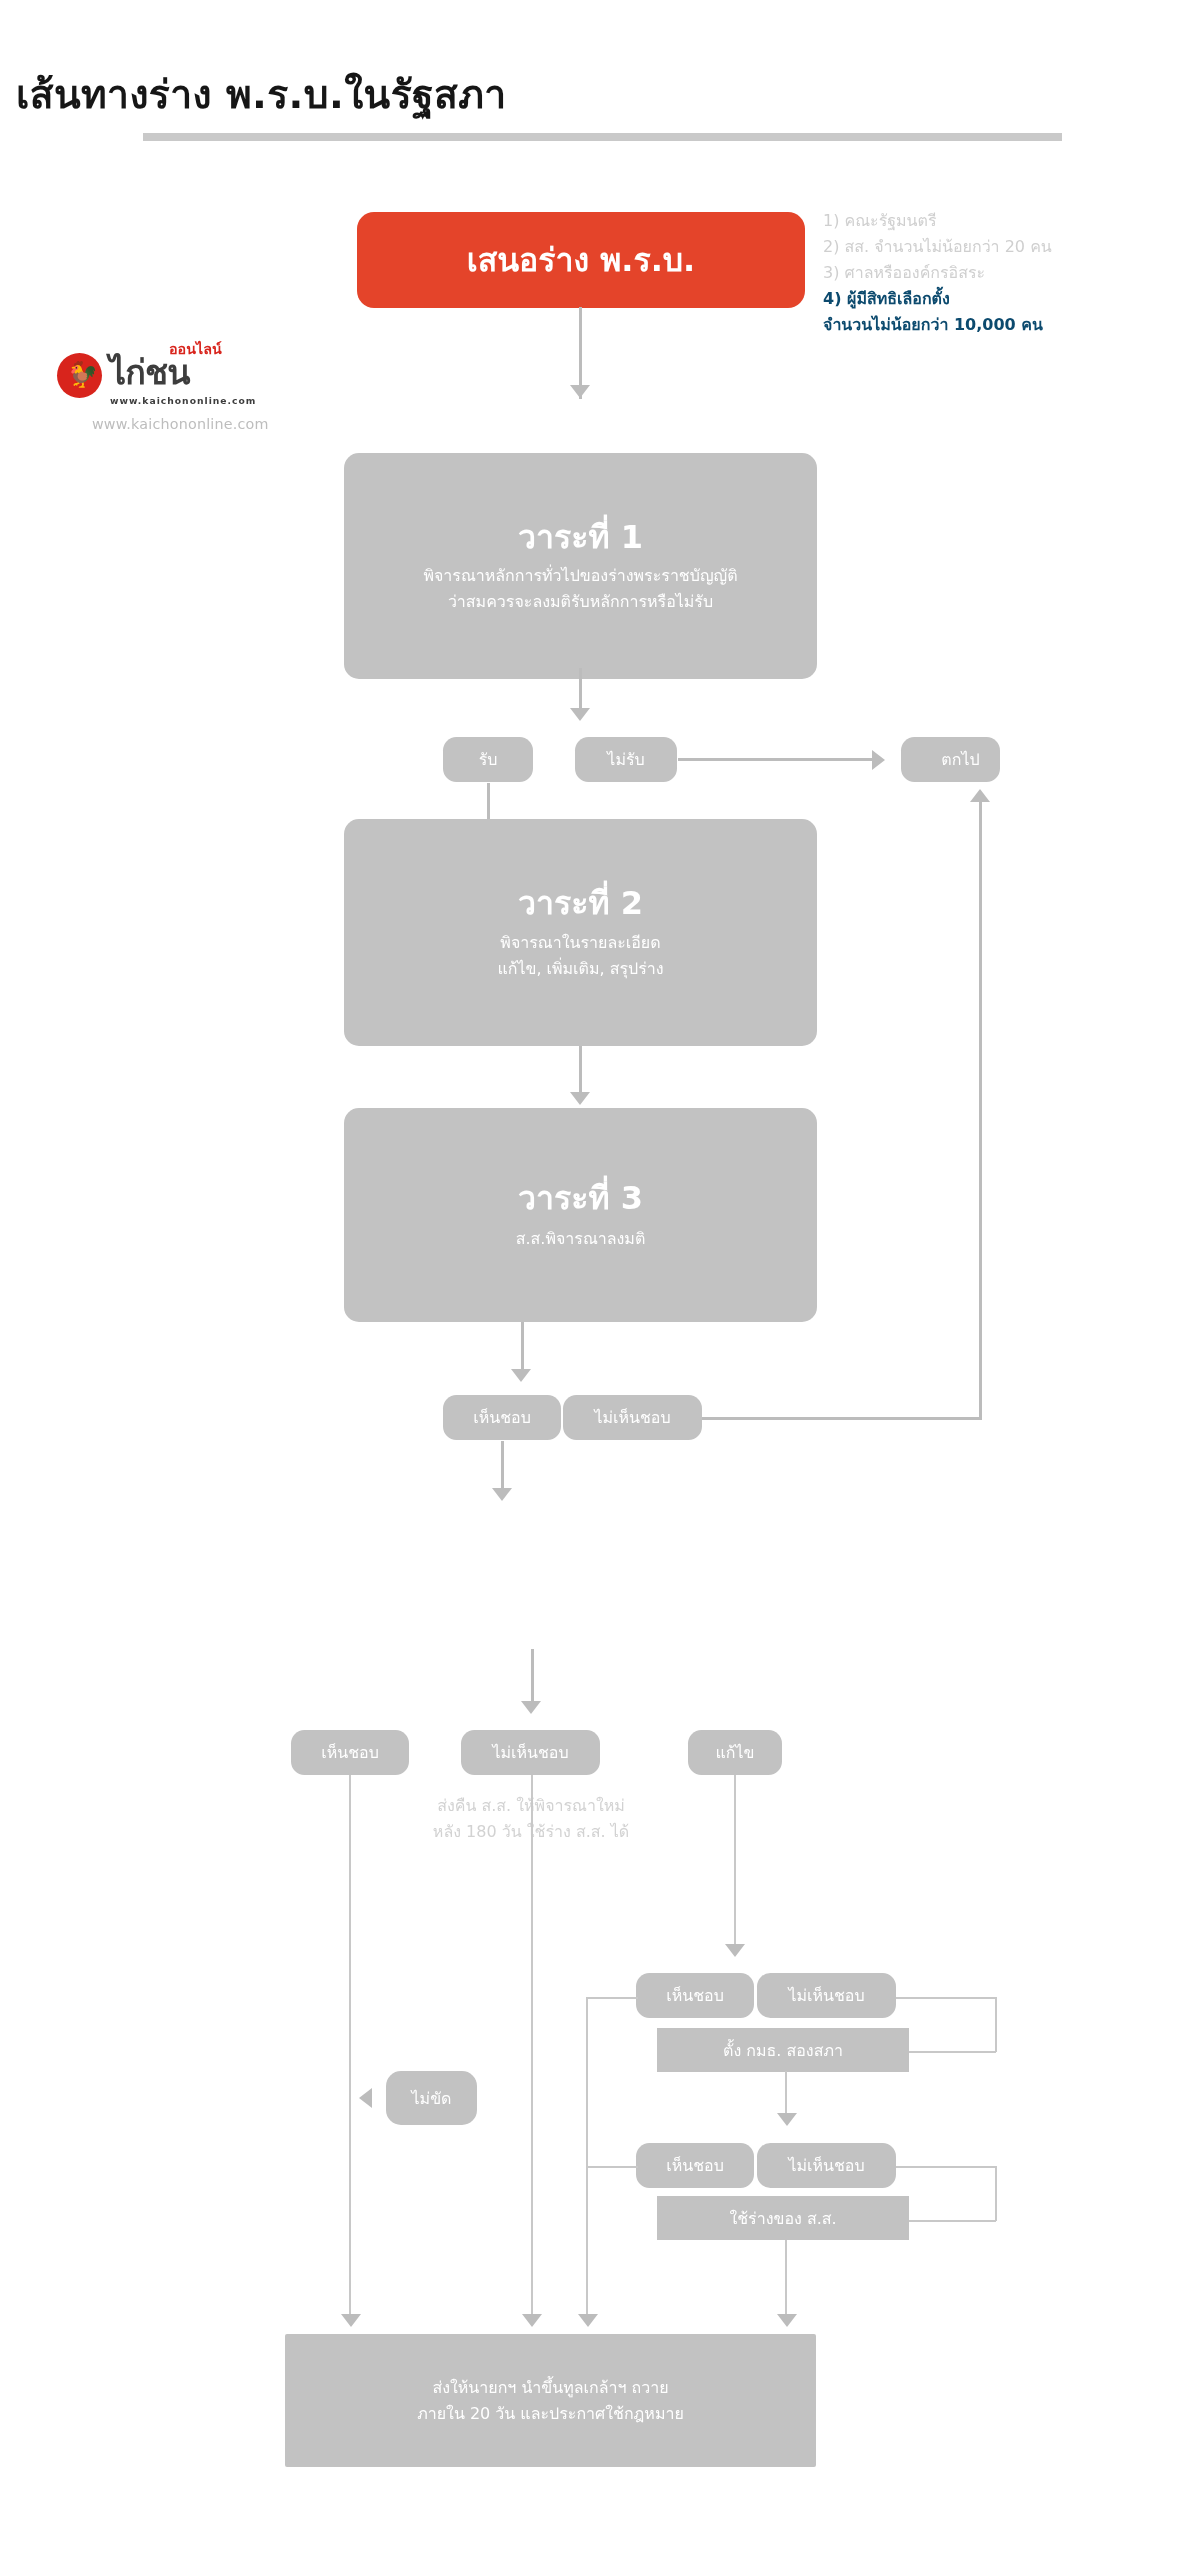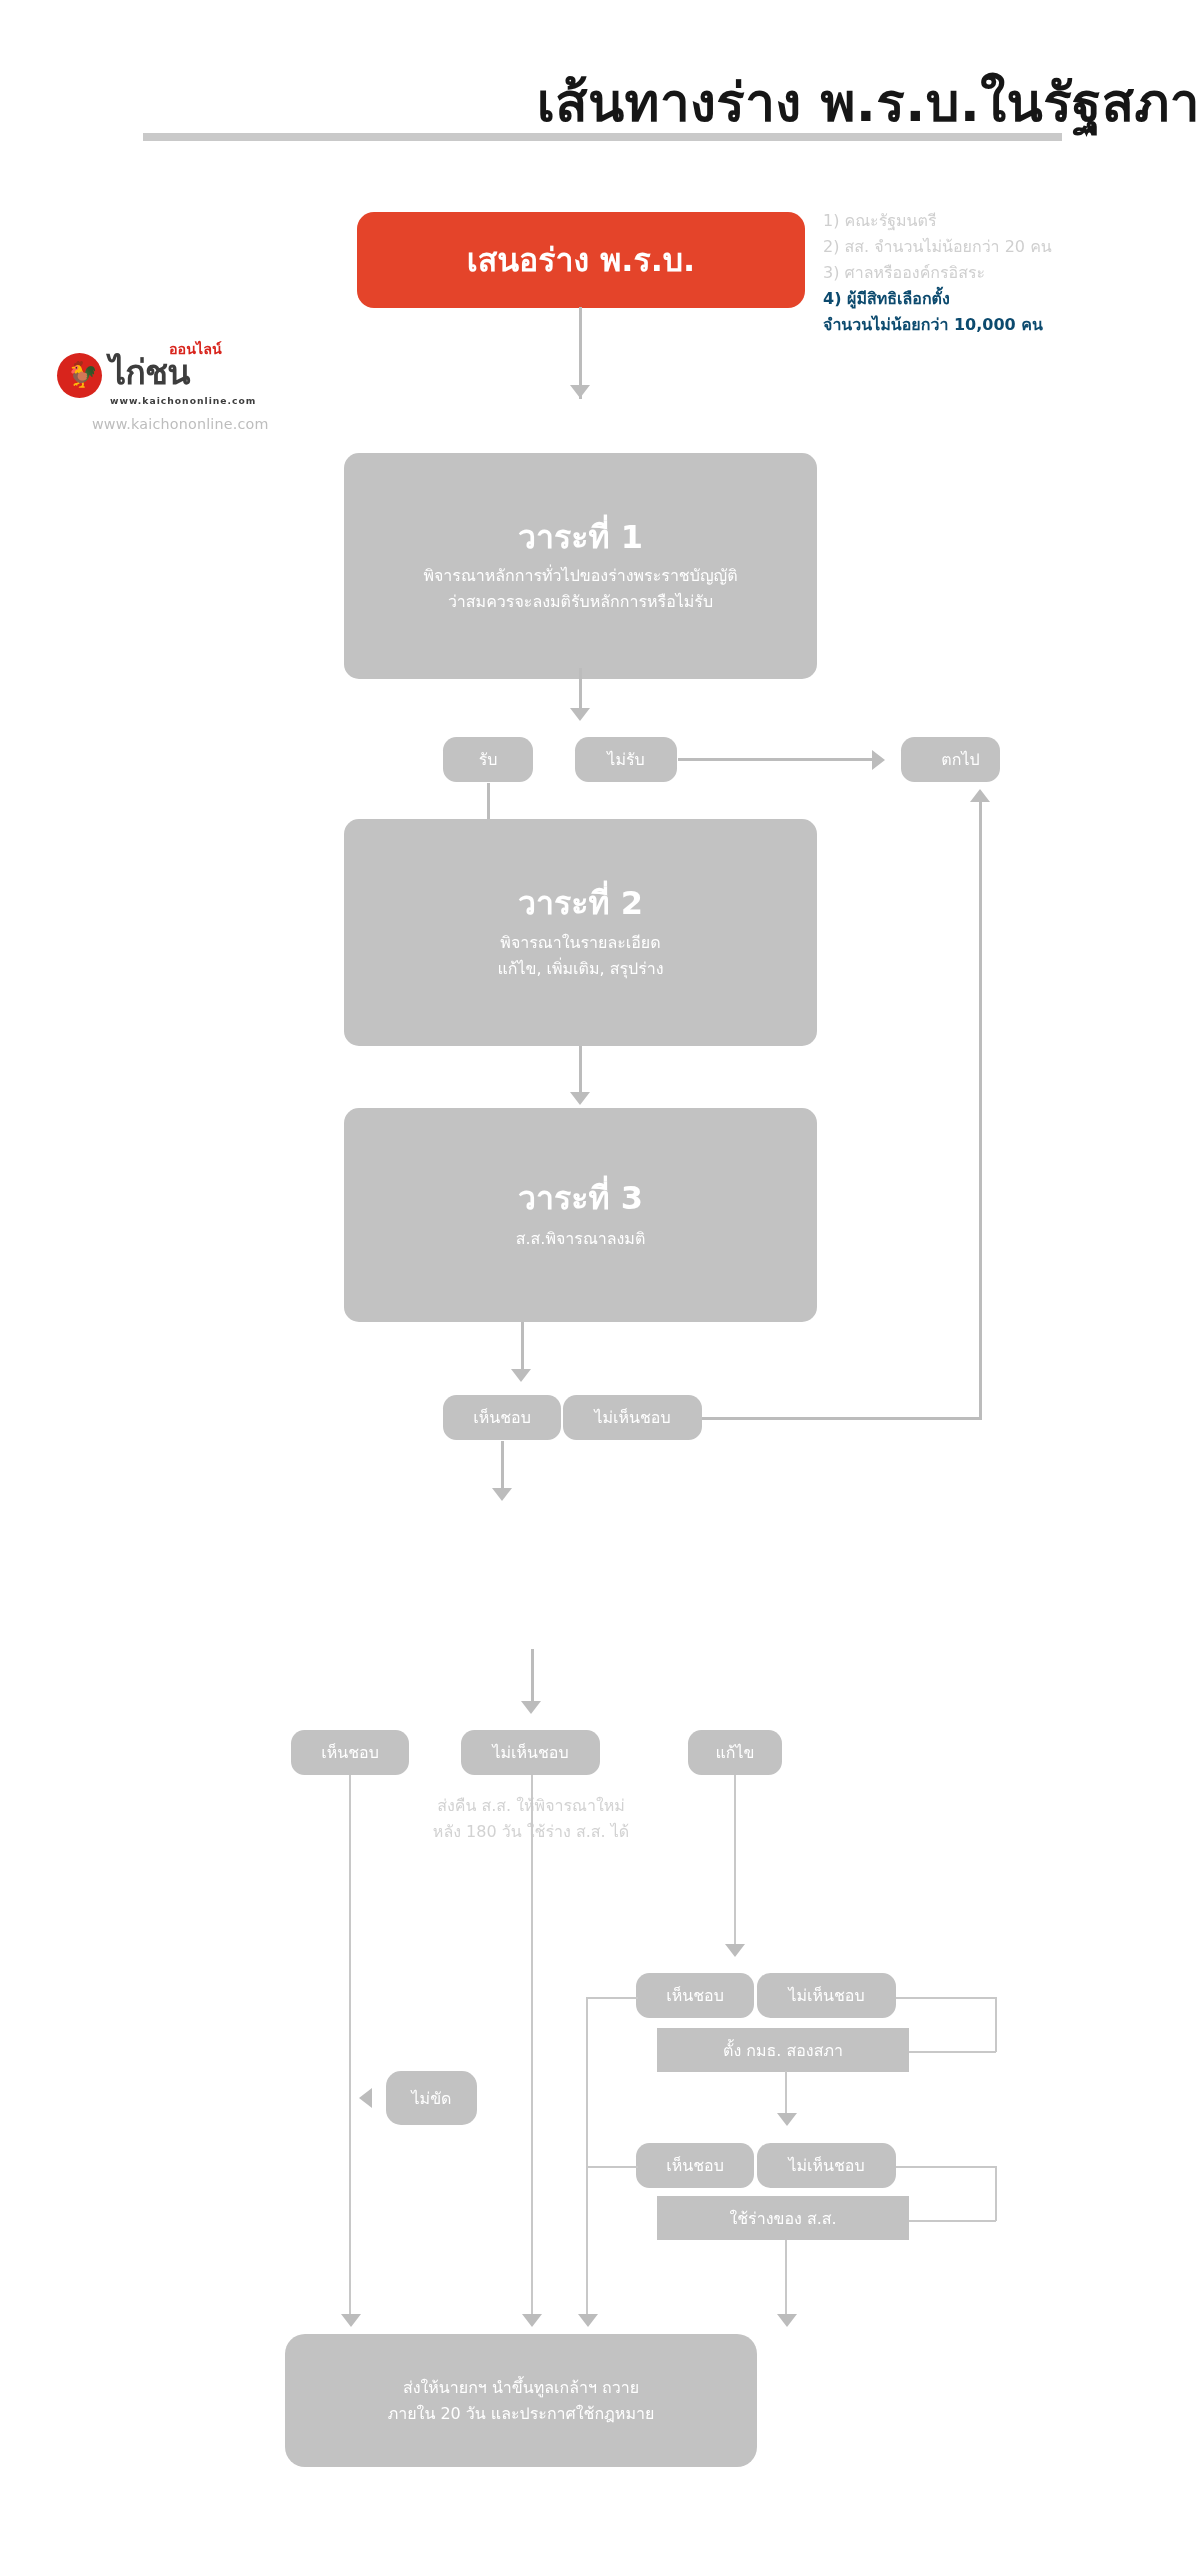--- a/index.html
+++ b/index.html
@@ -7,23 +7,24 @@
   body{
     font-family:"DejaVu Sans","Liberation Sans",sans-serif;
     width:1200px;height:2576px;position:relative;overflow:hidden;
     -webkit-font-smoothing:antialiased;
   }
   .stage{position:absolute;left:0;top:0;width:1200px;height:2576px;}
   .abs{position:absolute;box-sizing:border-box;}
 
   
   #page-title{
-    left:0;top:74px;width:1200px;text-align:right;
-    font-size:53px;font-weight:bold;color:#161616;letter-spacing:0.4px;
+    left:0;top:74px;width:1200px;text-align:left;
+    font-size:39px;font-weight:bold;color:#161616;letter-spacing:0.4px;
     line-height:1.1;
+    padding-left:16px;
   }
   #title-rule{
     left:143px;top:133px;width:919px;height:7.6px;background:#c9c9c9;
   }
 
   
   #logo-block{left:50px;top:351px;width:252px;height:101px;}
   #logo-mark{
     position:absolute;left:6.7px;top:1.7px;width:45px;height:45px;border-radius:50%;
     background:#d8241c;
@@ -247,19 +248,19 @@
   </div>
 
   <div class="abs vline thin" style="left:785px;top:2240px;height:81px;"></div>
   <div class="abs arw-d" style="left:777px;top:2314px;"></div>
 
   <div class="abs pill" style="left:386px;top:2071px;width:91px;height:54px;border-radius:15px;">
     <span>ไม่ขัด</span>
   </div>
   <div class="abs arw-l" style="left:359px;top:2088px;"></div>
 
-  <div class="abs stage-box" style="left:285px;top:2334px;width:472px;height:133px;border-radius:20px;">
+  <div class="abs stage-box" style="left:285px;top:2334px;width:531px;height:133px;border-radius:2px;">
     <div class="sb-line wht">ส่งให้นายกฯ นำขึ้นทูลเกล้าฯ ถวาย</div>
     <div class="sb-line wht">ภายใน 20 วัน และประกาศใช้กฎหมาย</div>
   </div>
 
 </div>
 
 
 </body></html>

